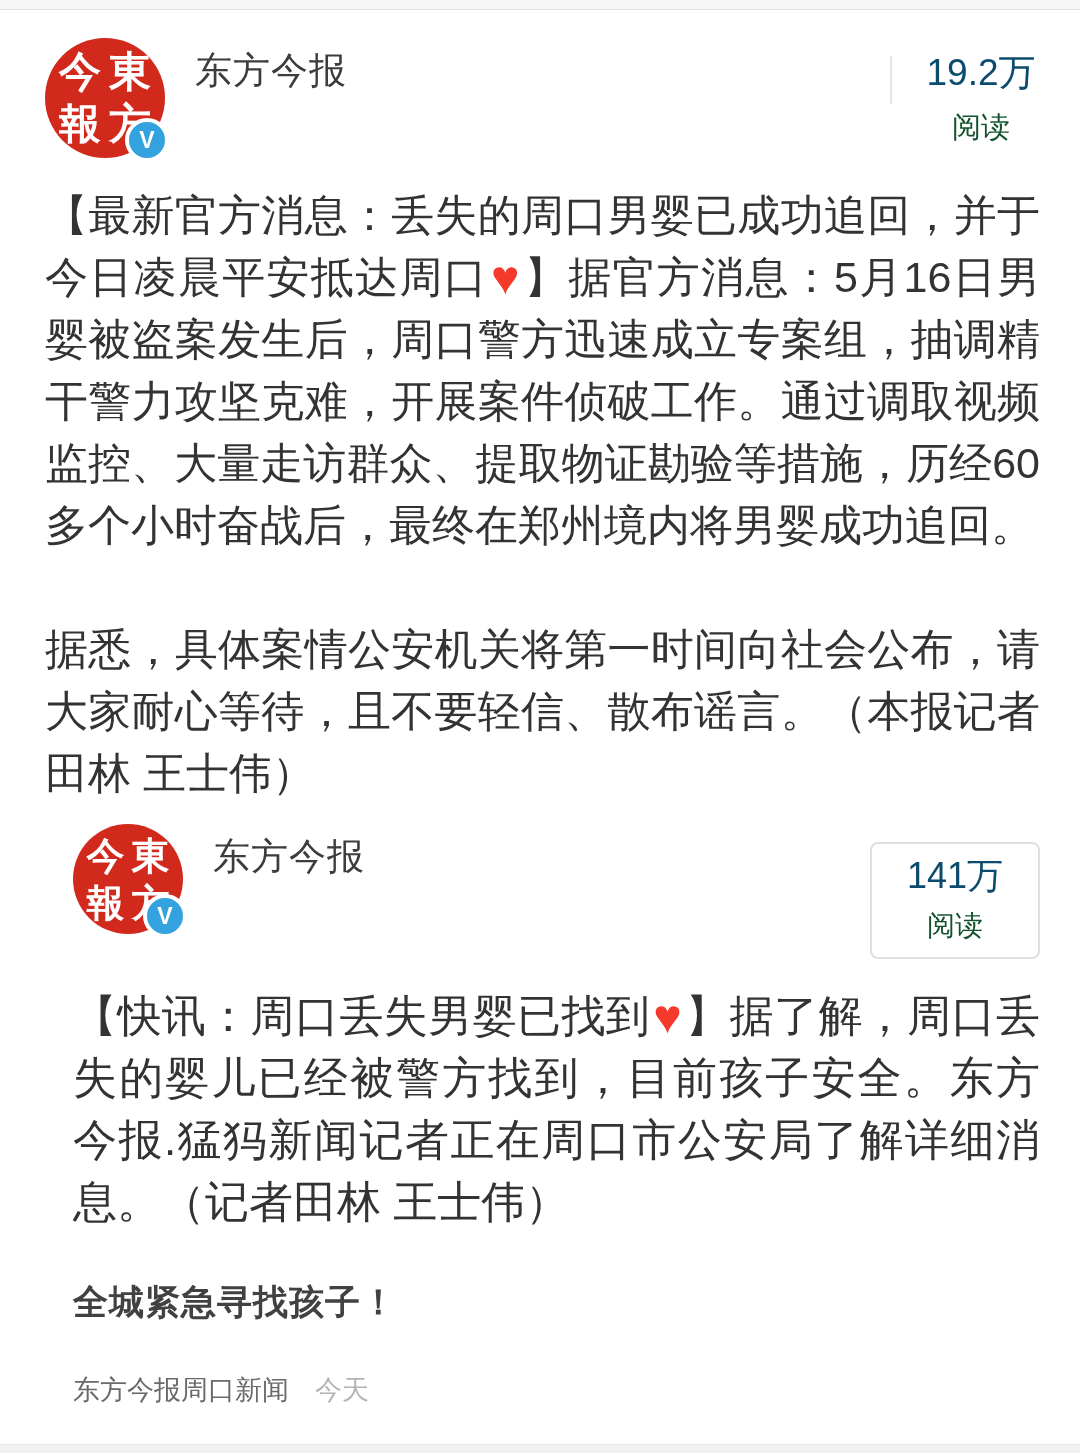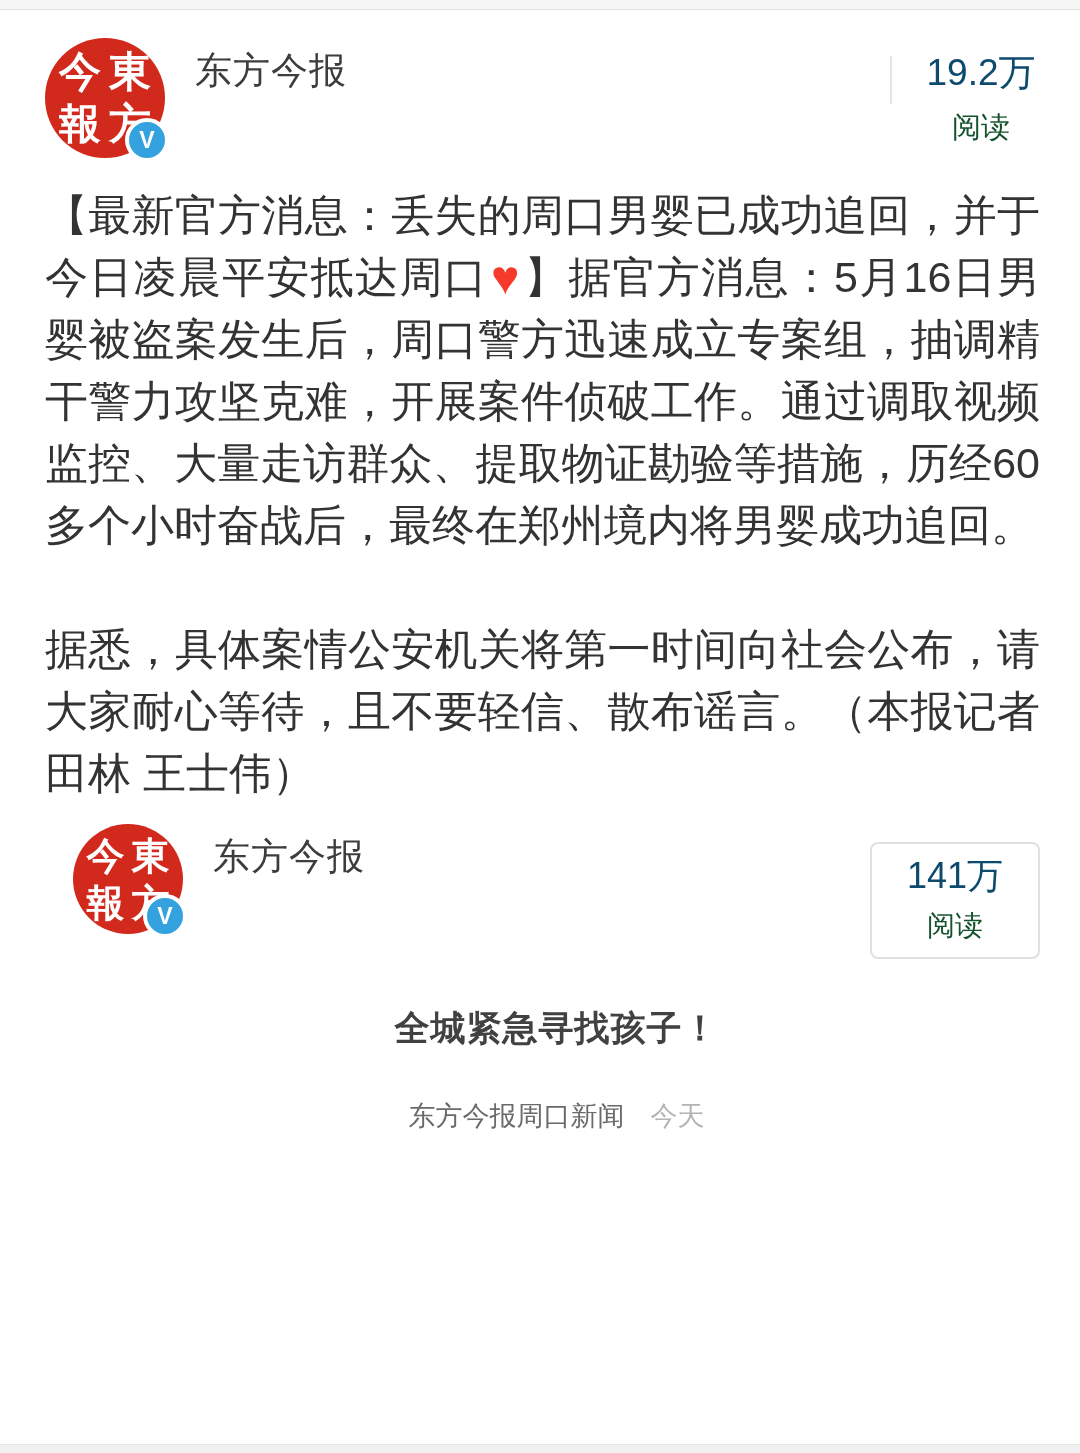--- a/index.html
+++ b/index.html
@@ -110,21 +110,21 @@
   .quoted { margin-left: 28px; margin-top: 20px; }
   .quoted-text {
     margin-top: 26px;
     font-size: 44px;
     line-height: 62px;
     color: #333333;
     text-align: justify;
   }
   .quoted-text p { margin: 0; }
 
-  .article-card { margin-top: 46px; text-align: center; }
+  .article-card { margin-top: 46px; }
   .article-title { font-size: 35px; font-weight: 700; color: #414141; letter-spacing: 1px; }
   .article-meta { margin-top: 46px; font-size: 27px; color: #6a6a6a; }
   .article-time { color: #b4b4b4; margin-left: 26px; }
 
   .bottom-strip {
     position: absolute;
     left: 0; right: 0; bottom: 0;
     height: 9px;
     background: #f1f1f2;
     border-top: 1px solid #e6e6e6;
@@ -177,20 +177,23 @@
       </div>
       <div class="author-block">
         <div class="author-name">东方今报</div>
       </div>
       <div class="reads-badge">
         <div class="reads-value">141万</div>
         <div class="reads-label">阅读</div>
       </div>
     </div>
 
+    <div class="quoted-text">
+      <p><span>【快讯：周口丢失男婴已找到</span><span class="heart">♥</span><span>】据了解，周口丢失的婴儿已经被警方找到，目前孩子安全。东方今报.猛犸新闻记者正在周口市公安局了解详细消息。（记者田林 王士伟）</span></p>
+    </div>
 
     <div class="article-card">
       <div class="article-title">全城紧急寻找孩子！</div>
       <div class="article-meta">
         <span>东方今报周口新闻</span><span class="article-time">今天</span>
       </div>
     </div>
   </div>
 
 </div>

